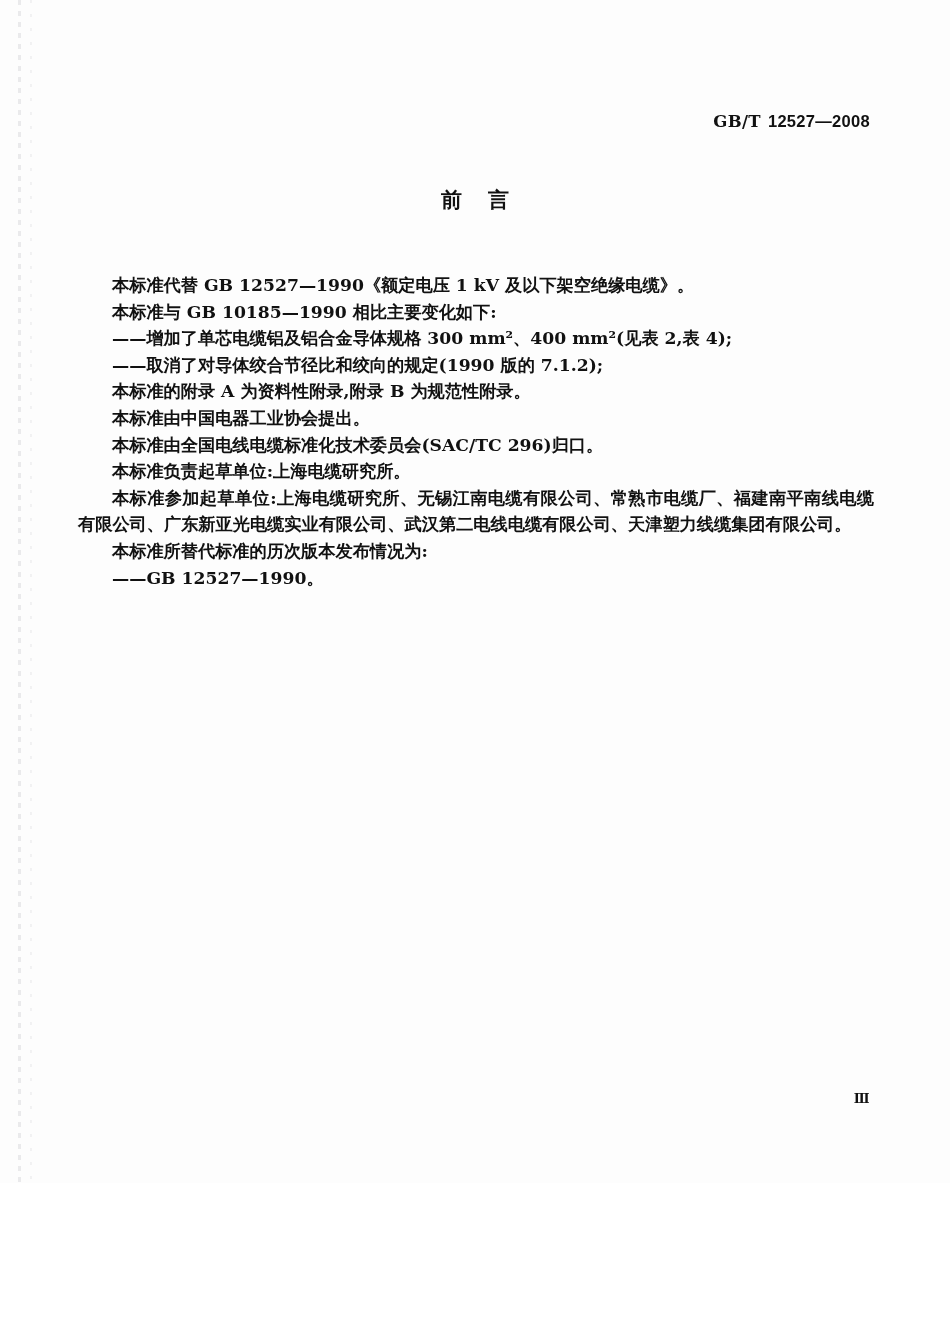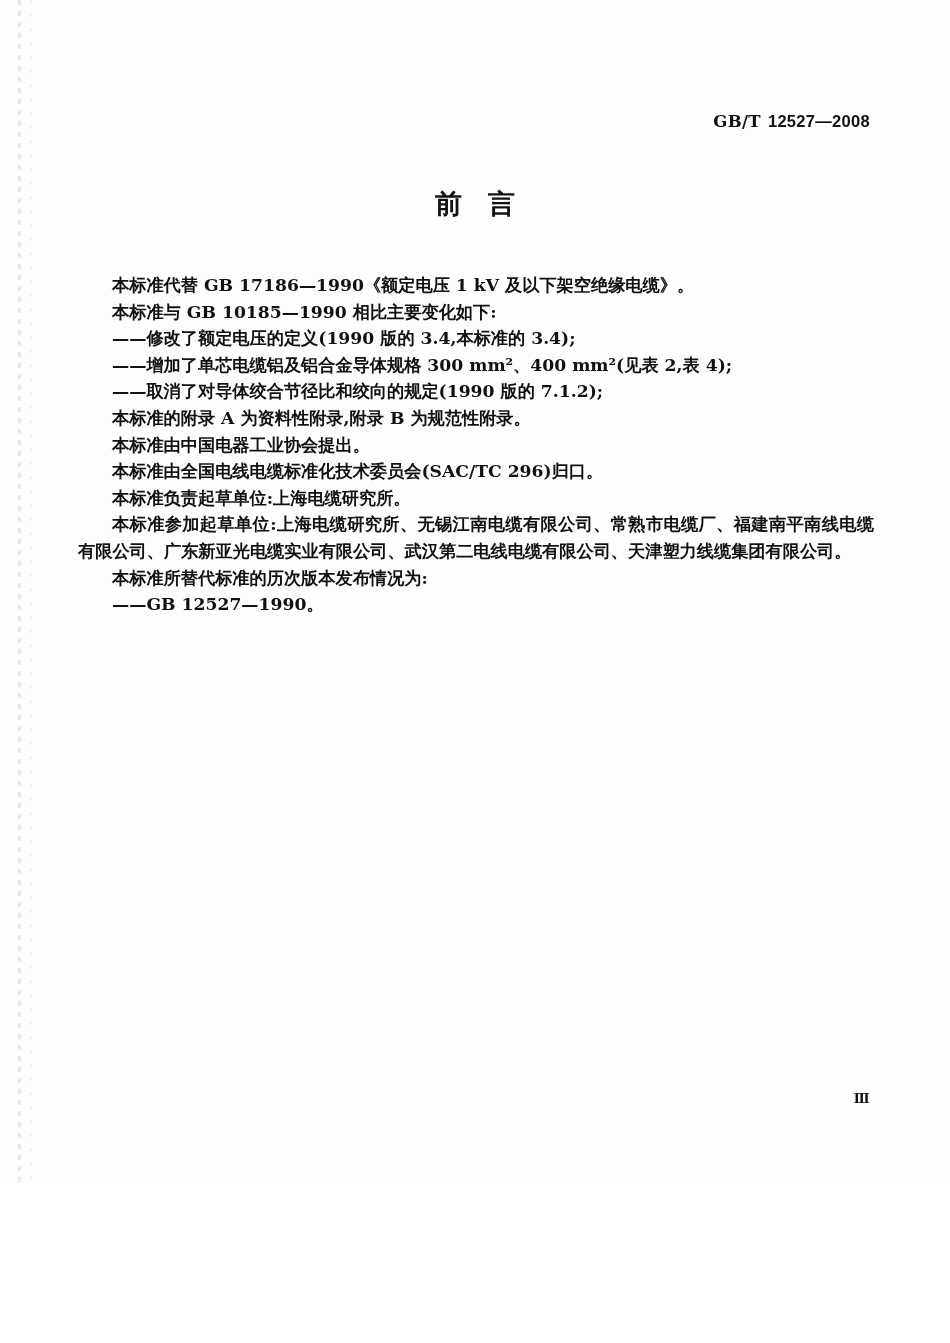--- a/index.html
+++ b/index.html
@@ -71,21 +71,21 @@
   }
 
   .doc-title {
     position: absolute;
     top: 186px;
     left: 0;
     width: 950px;
     text-align: center;
     font-family: "DejaVu Sans", "Liberation Sans", sans-serif;
     font-weight: 700;
-    font-size: 27px;
+    font-size: 21px;
     letter-spacing: 26px;
     text-indent: 26px;
   }
 
   .body {
     position: absolute;
     top: 272px;
     left: 78px;
     width: 796px;
   }
@@ -125,23 +125,22 @@
   <div class="scan-edge"></div>
   <div class="scan-edge2"></div>
 
   <div class="header">
     <span class="gbt">GB/T</span><span class="num">12527—2008</span>
   </div>
 
   <div class="doc-title">前言</div>
 
   <div class="body">
-    <p class="para indent">本标准代替 GB 17186—1990《额定电压 1 kV 及以下架空绝缘电缆》。</p>
+    <p class="para indent">本标准代替 GB 12527—1990《额定电压 1 kV 及以下架空绝缘电缆》。</p>
     <p class="para indent">本标准与 GB 10185—1990 相比主要变化如下:</p>
-    <p class="para dash">——修改了额定电压的定义(1990 版的 3.4,本标准的 3.4);</p>
     <p class="para dash">——增加了单芯电缆铝及铝合金导体规格 300 mm²、400 mm²(见表 2,表 4);</p>
     <p class="para dash">——取消了对导体绞合节径比和绞向的规定(1990 版的 7.1.2);</p>
     <p class="para indent">本标准的附录 A 为资料性附录,附录 B 为规范性附录。</p>
     <p class="para indent">本标准由中国电器工业协会提出。</p>
     <p class="para indent">本标准由全国电线电缆标准化技术委员会(SAC/TC 296)归口。</p>
     <p class="para indent">本标准负责起草单位:上海电缆研究所。</p>
     <p class="para indent">本标准参加起草单位:上海电缆研究所、无锡江南电缆有限公司、常熟市电缆厂、福建南平南线电缆有限公司、广东新亚光电缆实业有限公司、武汉第二电线电缆有限公司、天津塑力线缆集团有限公司。</p>
     <p class="para indent">本标准所替代标准的历次版本发布情况为:</p>
     <p class="para dash">——GB 12527—1990。</p>
   </div>

